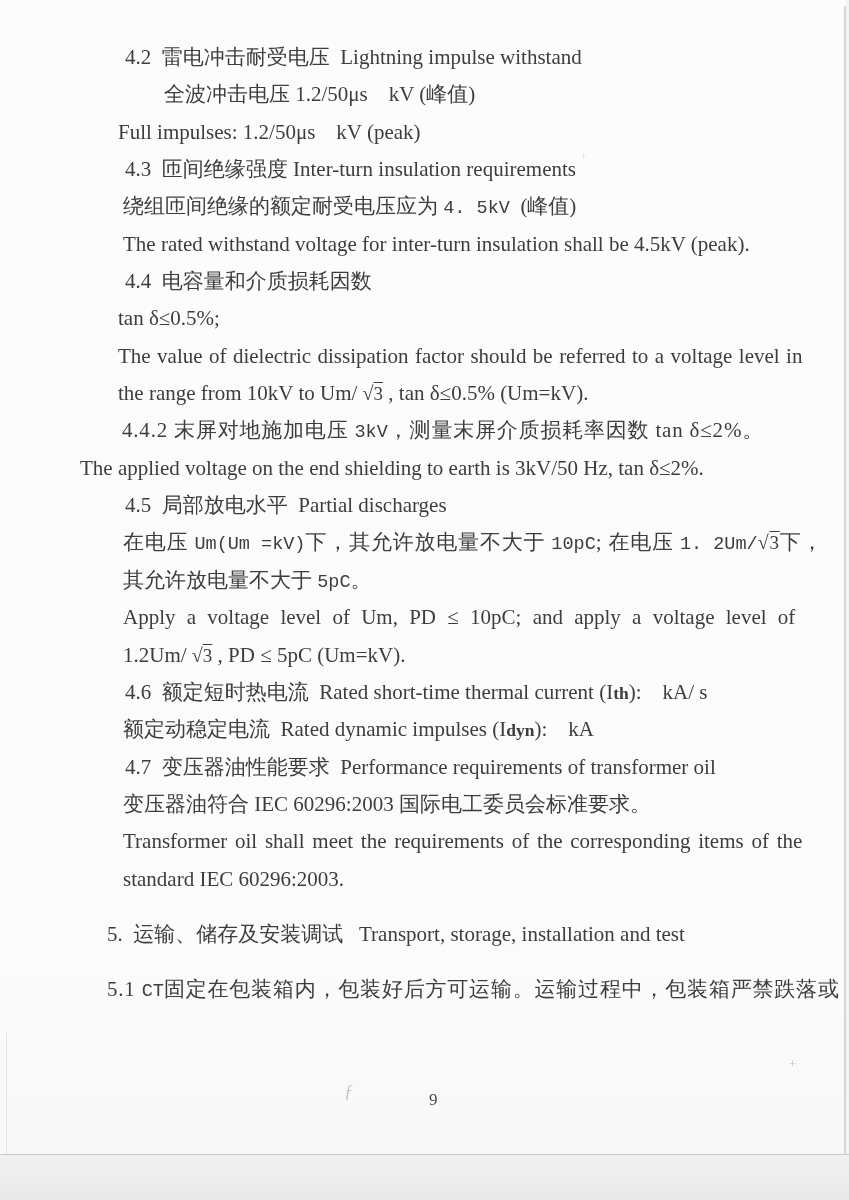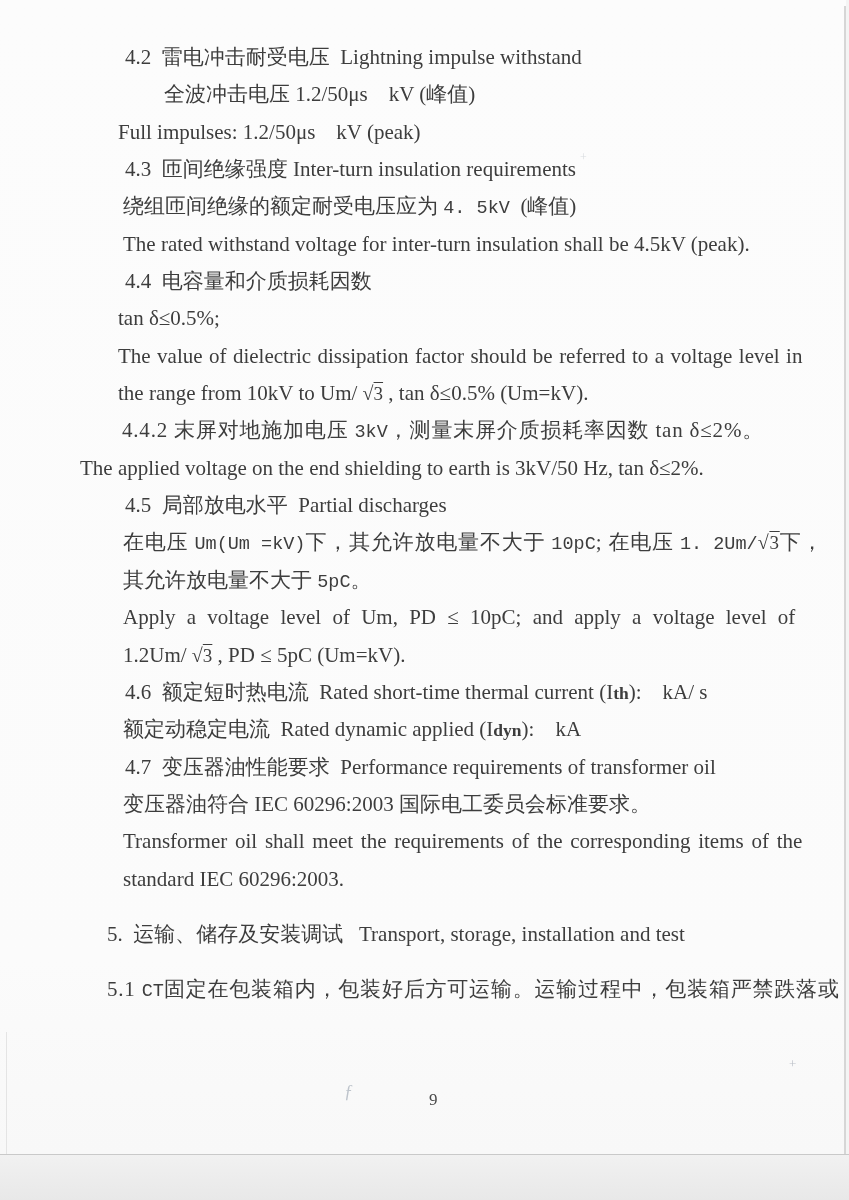--- a/index.html
+++ b/index.html
@@ -61,21 +61,21 @@
     <div class="line i2 jn"><span>The value of dielectric dissipation factor should be referred to a voltage level in</span></div>
     <div class="line i2"><span>the range from 10kV to Um/ </span><span class="rt">√</span><span class="ov">3</span><span> , tan δ≤0.5% (Um=kV).</span></div>
     <div class="line h2 ls1"><span>4.4.2 末屏对地施加电压 </span><span class="m">3kV</span><span>，测量末屏介质损耗率因数 tan δ≤2%。</span></div>
     <div class="line i2b"><span>The applied voltage on the end shielding to earth is 3kV/50 Hz, tan δ≤2%.</span></div>
     <div class="line h"><span>4.5  局部放电水平  Partial discharges</span></div>
     <div class="line i1 ls1"><span>在电压 </span><span class="m">Um(Um =kV)</span><span>下，其允许放电量不大于 </span><span class="m">10pC</span><span>; 在电压 </span><span class="m">1. 2Um/</span><span class="rt">√</span><span class="ov">3</span><span>下，</span></div>
     <div class="line i1"><span>其允许放电量不大于 </span><span class="m">5pC</span><span>。</span></div>
     <div class="line i1 jw"><span>Apply a voltage level of Um, PD ≤ 10pC; and apply a voltage level of</span></div>
     <div class="line i1"><span>1.2Um/ </span><span class="rt">√</span><span class="ov">3</span><span> , PD ≤ 5pC (Um=kV).</span></div>
     <div class="line h"><span>4.6  额定短时热电流  Rated short-time thermal current (I</span><span class="b">th</span><span>):    kA/ s</span></div>
-    <div class="line i1"><span>额定动稳定电流  Rated dynamic applied (I</span><span class="b">dyn</span><span>):    kA</span></div>
+    <div class="line i1"><span>额定动稳定电流  Rated dynamic impulses (I</span><span class="b">dyn</span><span>):    kA</span></div>
     <div class="line h"><span>4.7  变压器油性能要求  Performance requirements of transformer oil</span></div>
     <div class="line i1"><span>变压器油符合 IEC 60296:2003 国际电工委员会标准要求。</span></div>
     <div class="line i1 jm"><span>Transformer oil shall meet the requirements of the corresponding items of the</span></div>
     <div class="line i1"><span>standard IEC 60296:2003.</span></div>
     <div class="line s5 gap"><span>5.  运输、储存及安装调试   Transport, storage, installation and test</span></div>
     <div class="line s5 gap ls1"><span>5.1 </span><span class="m">CT</span><span>固定在包装箱内，包装好后方可运输。运输过程中，包装箱严禁跌落或</span></div>
   </div>
 
 <div class="pagenum">9</div>
 

